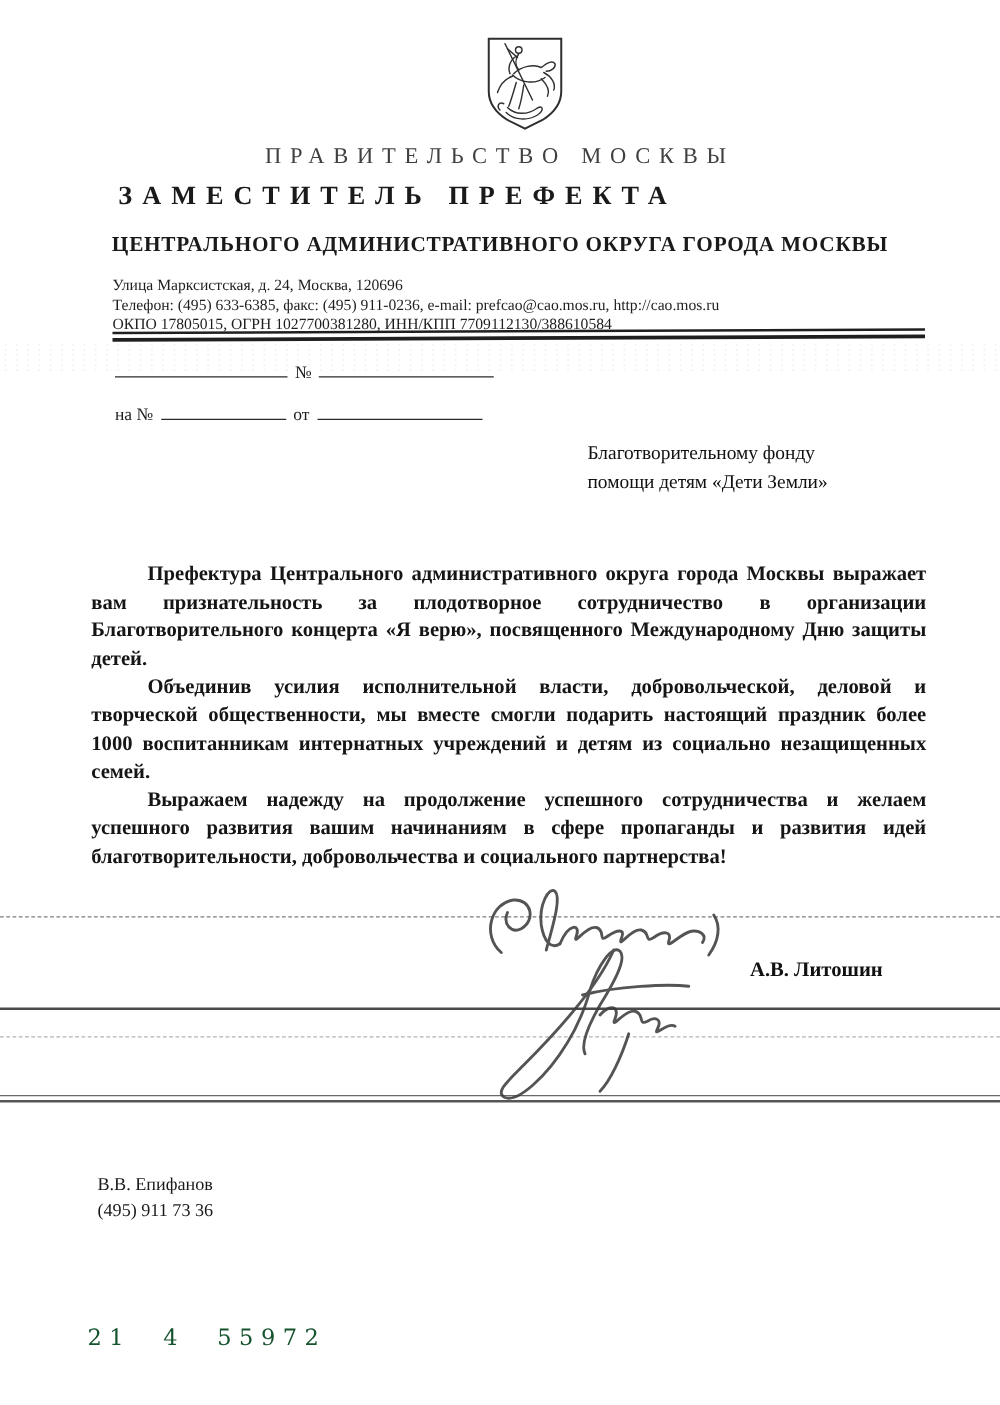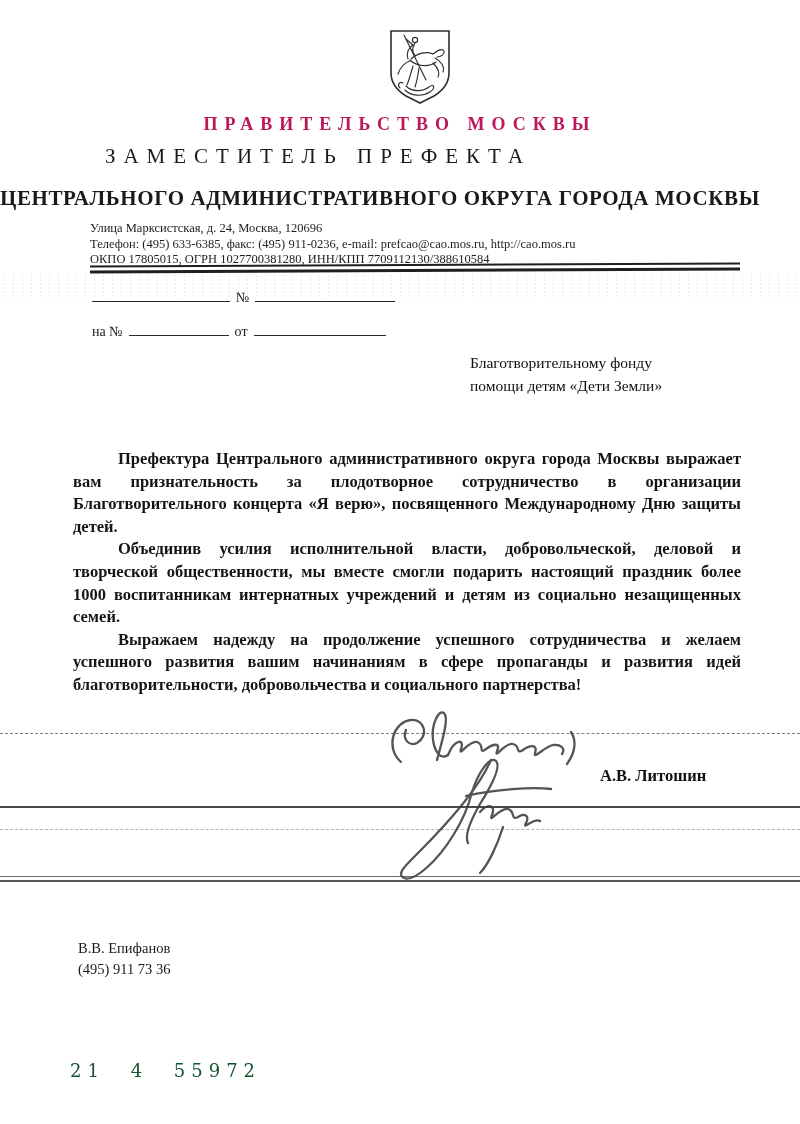--- a/index.html
+++ b/index.html
@@ -8,31 +8,31 @@
     width:800px;height:1124px;
     background:#fff;
     font-family:"Liberation Serif", serif;
     color:#1c1c1c;
     overflow:hidden;
   }
   
   .emblem{position:absolute;left:384px;top:26px;width:72px;height:80px;}
   .org-line{
     position:absolute;left:0;top:114px;width:800px;
-    text-align:center;font-size:18px;font-weight:700;letter-spacing:7px;
-    color:#be185d;
+    text-align:center;font-size:18px;font-weight:400;letter-spacing:7px;
+    color:#404040;
   }
   .title-line{
     position:absolute;left:0;top:144px;width:636px;
-    text-align:center;font-size:21px;font-weight:400;letter-spacing:8px;
+    text-align:center;font-size:21px;font-weight:700;letter-spacing:8px;
     color:#1a1a1a;
   }
   .subtitle-line{
     position:absolute;left:0;top:186px;width:800px;
-    text-align:left;font-size:21px;font-weight:600;letter-spacing:0.6px;
+    text-align:center;font-size:17px;font-weight:600;letter-spacing:0.6px;
     color:#1a1a1a;
   }
   .address-block{
     position:absolute;left:90px;top:221px;width:640px;
     font-size:12.5px;line-height:1.24;color:#1e1e1e;
   }
   .rule-double{
     position:absolute;left:90px;top:264px;width:650px;height:3px;
     border-top:2px solid #1f1f1f;border-bottom:3px solid #1f1f1f;
     transform:rotate(-0.25deg);

